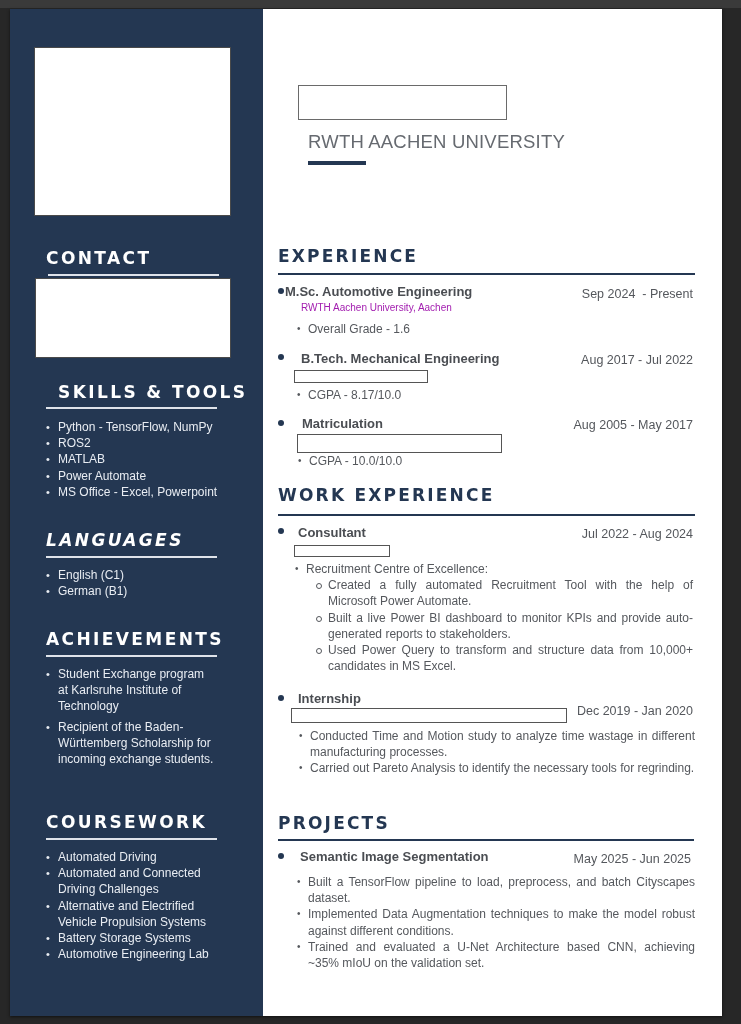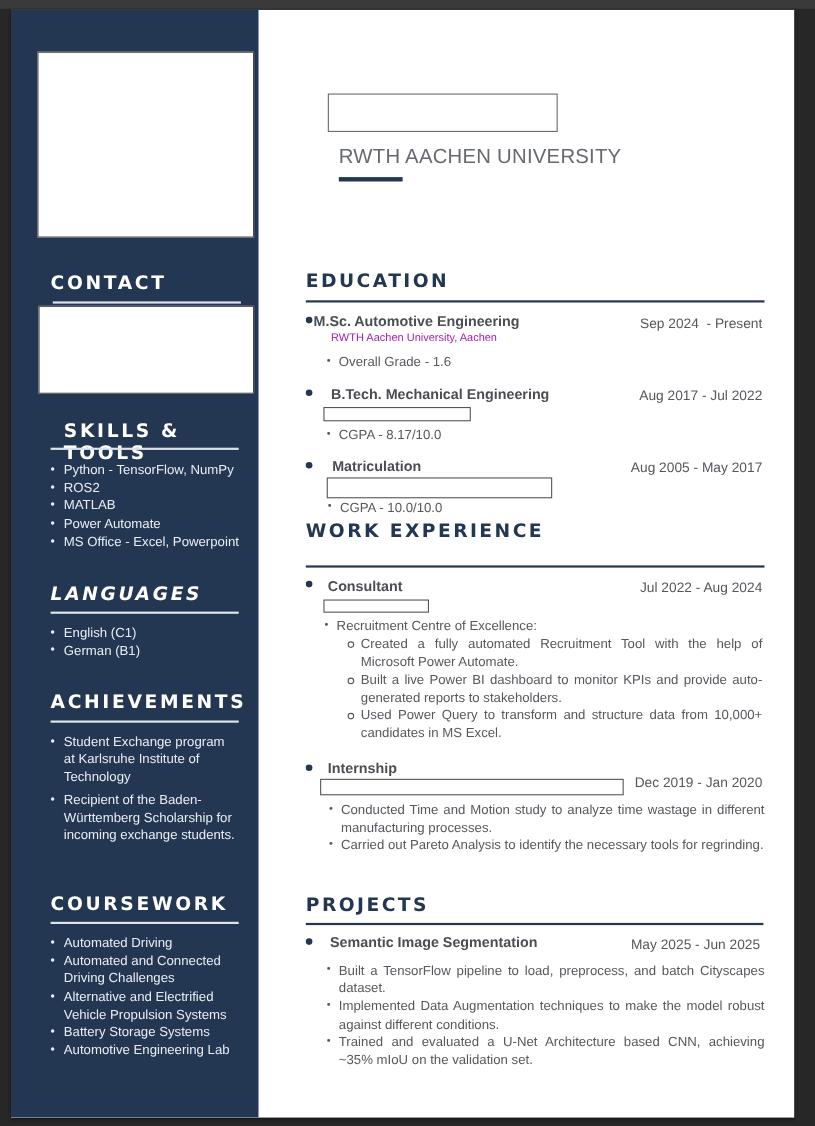--- a/index.html
+++ b/index.html
@@ -1,20 +1,20 @@
 <!DOCTYPE html>
 <html><head>
 <meta charset="utf-8">
 <style>
   * { margin: 0; padding: 0; box-sizing: border-box; }
   html, body { width: 741px; height: 1024px; overflow: hidden; }
   body { background: #272727; position: relative; font-family: "Liberation Sans", sans-serif; }
   .topbar { position: absolute; left: 0; top: 0; width: 741px; height: 8px; background: #3a3a3a; }
   .page { position: absolute; left: 10px; top: 9px; width: 712px; height: 1007px; background: #ffffff; box-shadow: 0 1px 3px rgba(0,0,0,0.6); overflow: hidden; }
-  .sidebar { position: absolute; left: 0; top: 0; width: 225px; height: 1007px; background: #243752; color: #eef1f5; }
+  .sidebar { position: absolute; left: 0; top: 0; width: 253px; height: 1007px; background: #243752; color: #eef1f5; }
   .photo { position: absolute; left: 24px; top: 38px; width: 197px; height: 169px; background: #fff; border: 1px solid #4a4a4a; }
   .contact-box { position: absolute; left: 25px; top: 269px; width: 196px; height: 80px; background: #fff; border: 1px solid #4a4a4a; }
   .side-h { position: absolute; left: 36px; font-family: "DejaVu Sans", sans-serif; font-weight: bold; font-size: 17px; letter-spacing: 2.4px; color: #ffffff; }
   .side-rule { position: absolute; left: 36px; width: 171px; height: 2px; background: #dfe3ea; }
   .side-list { position: absolute; left: 36px; width: 190px; list-style: none; font-size: 12px; line-height: 16.2px; color: #e9edf3; }
   .side-list li { position: relative; padding-left: 12px; }
   .side-list li::before { content: "•"; position: absolute; left: 0; top: 0; font-size: 11px; }
   .side-list.spaced li { margin-bottom: 4px; }
 
   .main { position: absolute; left: 243px; top: 0; width: 469px; height: 1007px; }
@@ -83,21 +83,21 @@
       <li>Battery Storage Systems</li>
       <li>Automotive Engineering Lab</li>
     </ul>
   </div>
 
   <div class="main">
     <div class="name-box"></div>
     <div class="uni">RWTH AACHEN UNIVERSITY</div>
     <div class="uni-rule"></div>
 
-    <div class="sec-h" style="top:237px;">EDUCATION</div>
+    <div class="sec-h" style="top:237px;">EXPERIENCE</div>
     <div class="sec-rule" style="top:264px;"></div>
 
     <div class="bullet" style="left:25px; top:279px;"></div>
     <div class="title" style="left:32px; top:275px;">M.Sc. Automotive Engineering</div>
     <div class="date" style="top:278px;">Sep 2024  - Present</div>
     <div class="sub" style="left:48px; top:293px;">RWTH Aachen University, Aachen</div>
     <ul class="small-list" style="left:42px; top:312px;">
       <li>Overall Grade - 1.6</li>
     </ul>
 
@@ -110,21 +110,21 @@
     </ul>
 
     <div class="bullet" style="left:25px; top:411px;"></div>
     <div class="title" style="left:49px; top:407px;">Matriculation</div>
     <div class="date" style="top:409px;">Aug 2005 - May 2017</div>
     <div class="redact" style="left:44px; top:425px; width:205px; height:19px;"></div>
     <ul class="small-list" style="left:43px; top:444px;">
       <li>CGPA - 10.0/10.0</li>
     </ul>
 
-    <div class="sec-h" style="top:464px;">WORK EXPERIENCE</div>
+    <div class="sec-h" style="top:476px;">WORK EXPERIENCE</div>
     <div class="sec-rule" style="top:505px;"></div>
 
     <div class="bullet" style="left:25px; top:519px;"></div>
     <div class="title" style="left:45px; top:516px;">Consultant</div>
     <div class="date" style="top:518px;">Jul 2022 - Aug 2024</div>
     <div class="redact" style="left:41px; top:536px; width:96px; height:12px;"></div>
     <ul class="small-list" style="left:40px; top:552px; width:400px;">
       <li>
         <span>Recruitment Centre of Excellence:</span>
         <ul class="circle-list">

